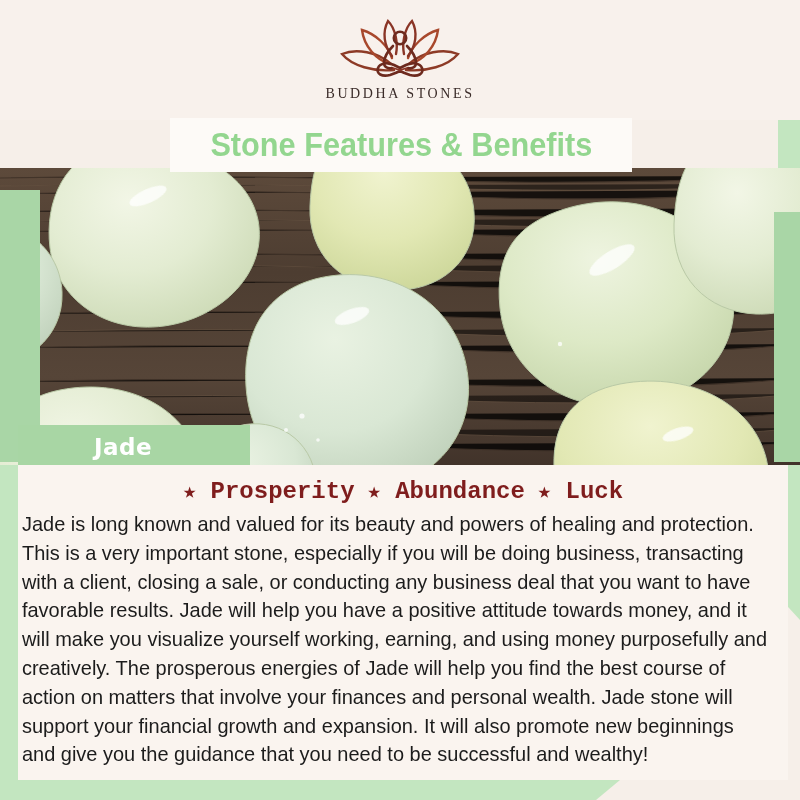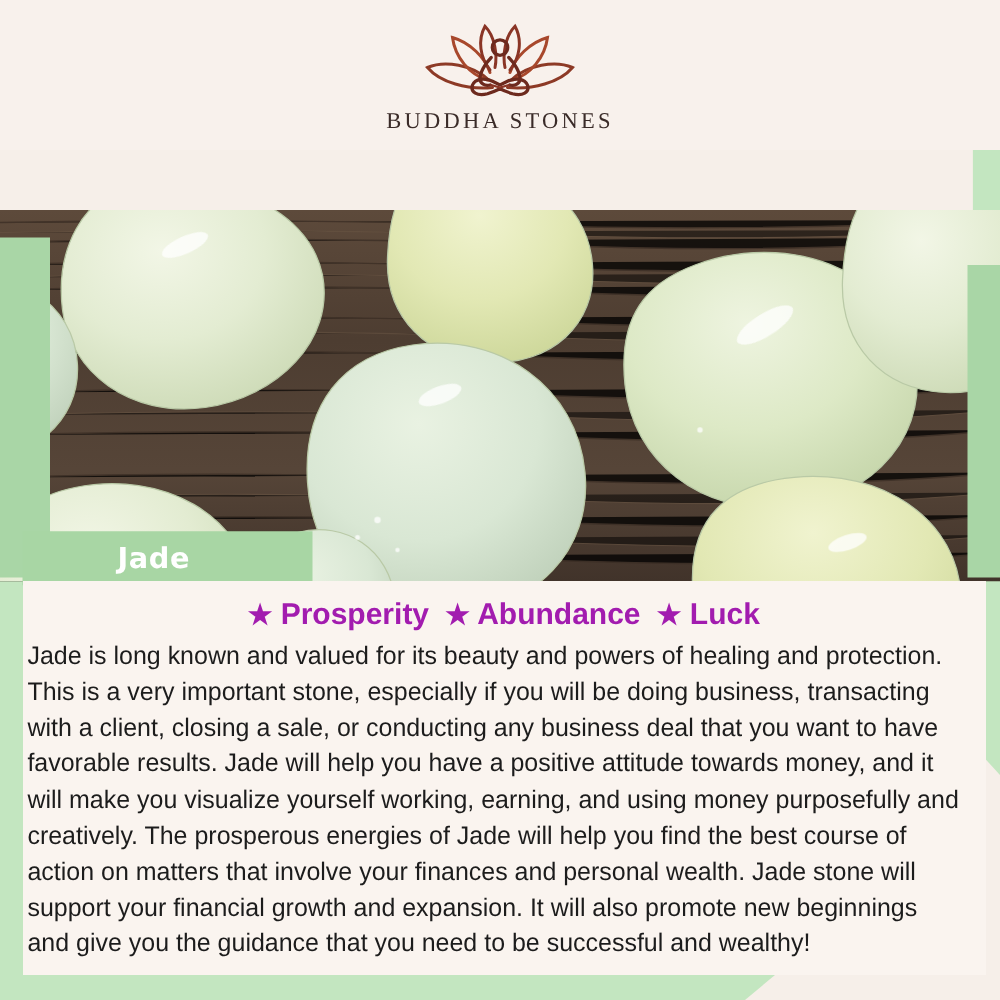--- a/index.html
+++ b/index.html
@@ -91,21 +91,21 @@
   .logo-mark {
     display: block;
     margin: 0 auto;
     width: 132px;
     height: 62px;
   }
   .logo-word {
     display: block;
     margin: 6px auto 0;
     font-family: "Liberation Serif", serif;
-    font-size: 18px;
+    font-size: 14px;
     letter-spacing: 2.6px;
     color: #3a2b28;
     text-align: center;
   }
 
   
   .title-panel {
     position: absolute;
     left: 170px;
     top: 118px;
@@ -163,24 +163,24 @@
     position: absolute;
     left: 18px;
     top: 465px;
     width: 770px;
     height: 315px;
     background: #faf4ef;
   }
   .benefits {
     margin: 13px 0 0 0;
     text-align: center;
-    font-family: Liberation Sans, sans-serif;
+    font-family: Liberation Mono, monospace;
     font-weight: bold;
     font-size: 24px;
-    color: #a21caf;
+    color: #7f1d1d;
     white-space: nowrap;
   }
   .benefit-item { display: inline-block; }
   .benefit-star { font-size: 22px; }
   .benefit-gap { display: inline-block; width: 13px; }
 
   .body-text {
     margin: 5px 0 0 0;
     padding: 0 4px 0 4px;
     font-family: "Liberation Sans Narrow", "Liberation Sans", sans-serif;
@@ -329,14 +329,17 @@
     <span class="jade-label">Jade</span>
   </div>
 
   <div class="content">
     <div class="benefits">
       <span class="benefit-item"><span class="benefit-star">★</span> <span>Prosperity</span></span><span class="benefit-gap"></span><span class="benefit-item"><span class="benefit-star">★</span> <span>Abundance</span></span><span class="benefit-gap"></span><span class="benefit-item"><span class="benefit-star">★</span> <span>Luck</span></span>
     </div>
     <p class="body-text">Jade is long known and valued for its beauty and powers of healing and protection. This is a very important stone, especially if you will be doing business, transacting with a client, closing a sale, or conducting any business deal that you want to have favorable results. Jade will help you have a positive attitude towards money, and it will make you visualize yourself working, earning, and using money purposefully and creatively. The prosperous energies of Jade will help you find the best course of action on matters that involve your finances and personal wealth. Jade stone will support your financial growth and expansion. It will also promote new beginnings and give you the guidance that you need to be successful and wealthy!</p>
   </div>
 
+  <div class="title-panel">
+    <span class="title-text">Stone Features &amp; Benefits</span>
+  </div>
 
 </div>
 
 </body></html>

